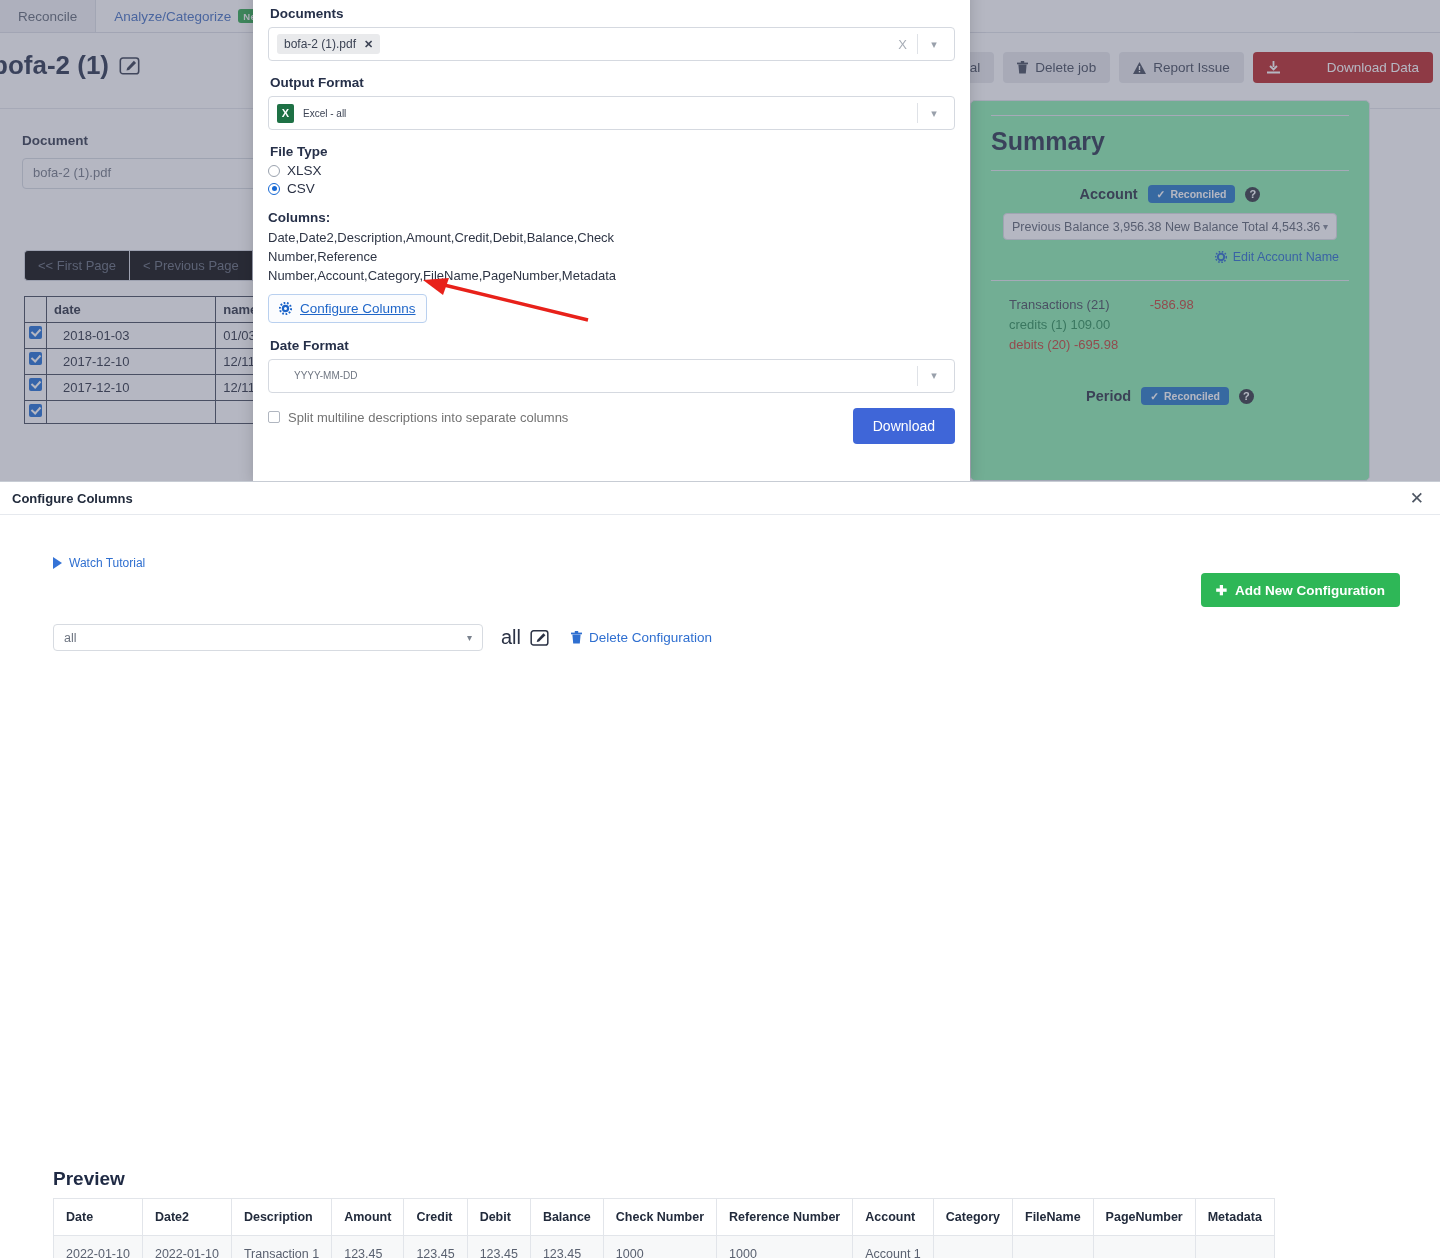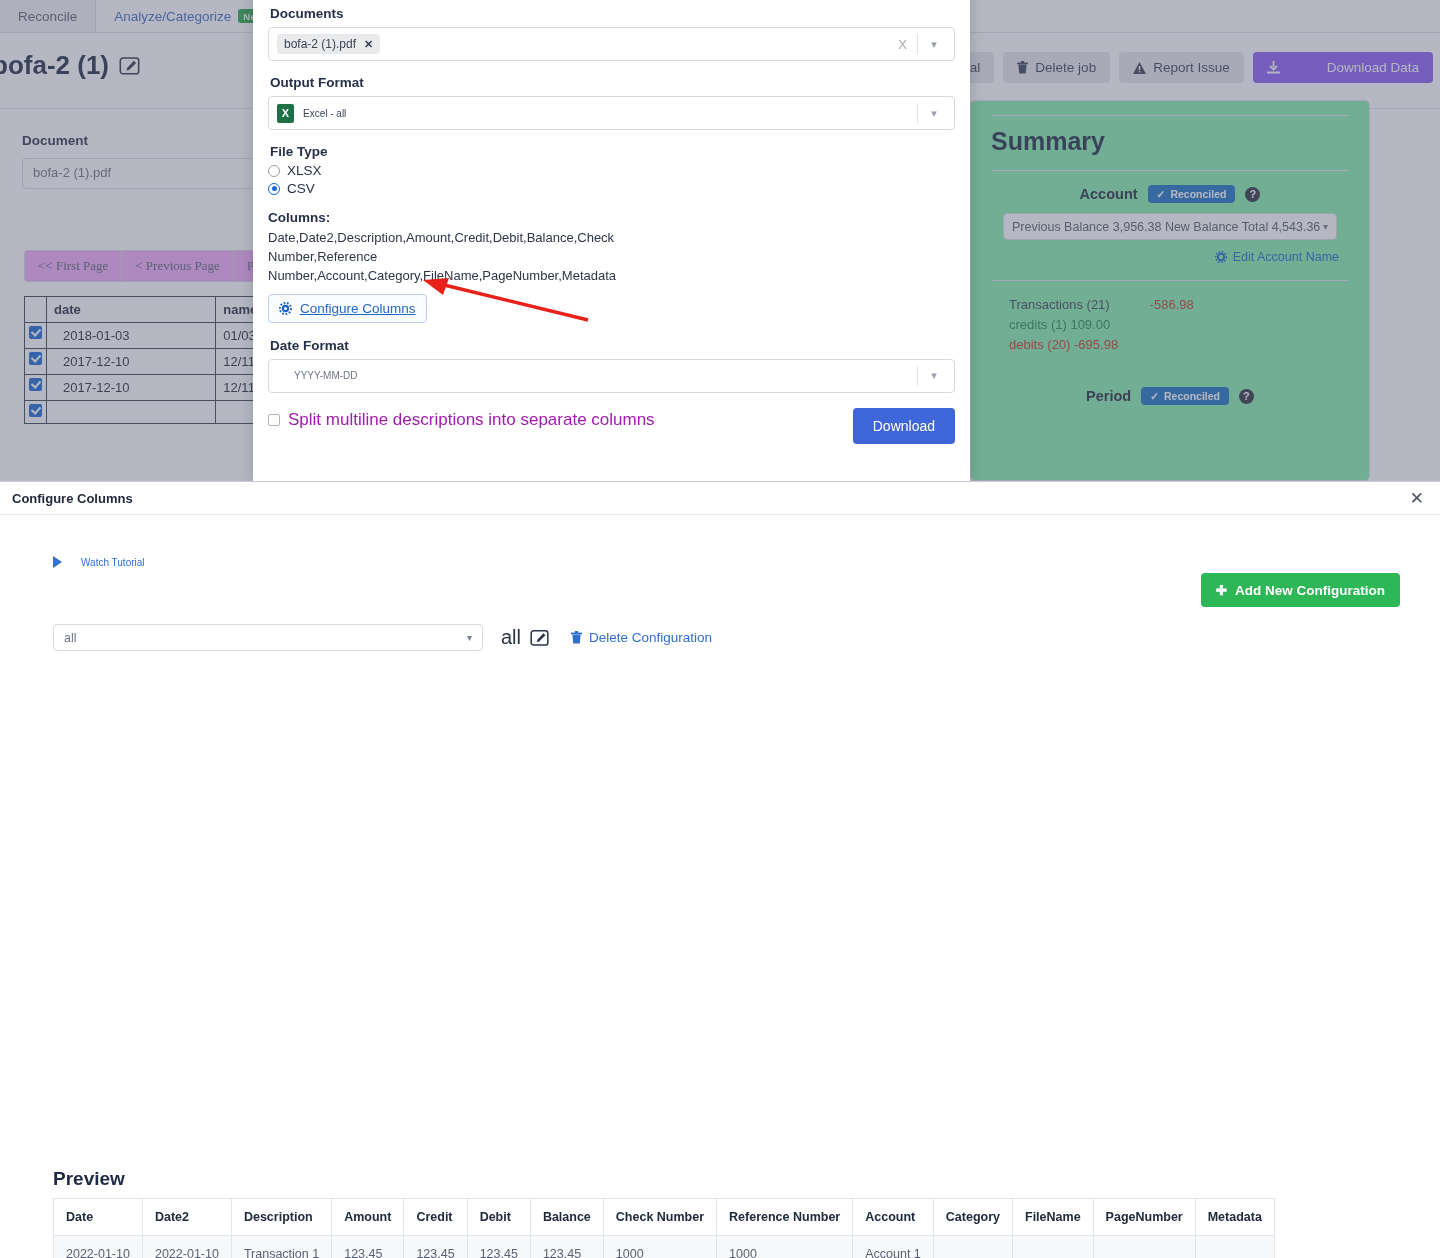--- a/index.html
+++ b/index.html
@@ -55,22 +55,22 @@
     position: absolute; left: 22px; top: 133px; font-size: 13.5px; font-weight: bold; color:#2b3245;
   }
   .doc-input {
     position: absolute; left: 22px; top: 158px; width: 300px; height: 31px;
     border: 1px solid #d6dae1; border-radius: 4px; background:#fff;
     font-size: 13px; color:#6d7480; padding: 6px 10px;
   }
 
   .pagebtns { position: absolute; left: 24px; top: 250px; display: flex; }
   .pbtn {
-    border: 1px solid #d4d8de; background: #f0abfc; color:#5d6573;
-    font-size: 13px; padding: 7px 13px; border-right: none; font-family: Liberation Serif, serif;
+    border: 1px solid #d4d8de; background: #000000; color:#5d6573;
+    font-size: 13px; padding: 7px 13px; border-right: none;
   }
   .pbtn:first-child { border-radius: 4px 0 0 4px; }
 
   .mini-table {
     position: absolute; left: 24px; top: 296px; border-collapse: collapse; width: 420px;
     font-size: 13px; color:#23293a; background:#fff;
   }
   .mini-table th, .mini-table td { border: 1px solid #3b4252; padding: 5px 7px; text-align:left; }
   .mini-table th { font-weight: bold; }
   .mini-table td.ck { width: 22px; text-align:center; vertical-align: top; padding: 3px; }
@@ -85,21 +85,21 @@
   }
 
   
   .rp-hr { position:absolute; left:986px; top:32px; width:368px; height:1px; background:#e0e3e9; }
   .actionbar { position: absolute; right: 7px; top: 52px; display: flex; gap: 9px; }
   .abtn {
     display:flex; align-items:center; gap:7px;
     background:#e7e8ec; color:#3b4253; border:none; border-radius:4px;
     font-size: 13.5px; padding: 8px 14px;
   }
-  .abtn.primary { background:#8b5cf6; color:#fff;gap:47px; }
+  .abtn.primary { background:#b91c1c; color:#fff;gap:47px; }
   .panel {
     position:absolute; left:970px; top:100px; width:400px; height:381px;
     border:1px solid #e0e3e9; border-radius:5px; background:#86efac;
   }
   .panel-inner { padding: 14px 20px 0 20px; }
   .summary-title { font-size: 25px; font-weight:600; color:#1f2a44; padding: 11px 0 14px 0;}
   .panel-divider { height:1px; background:#e4e7ed; }
   .acct-row { display:flex; align-items:center; justify-content:center; gap:10px; padding: 14px 0 8px 0; }
   .acct-label { font-size: 14.5px; font-weight:bold; color:#222b3c; }
   .pill {
@@ -169,21 +169,21 @@
 
   .cols-head { font-size:13.5px; font-weight:bold; color:#263049; margin-top: 14px; }
   .cols-text { font-size:13px; color:#2e3545; line-height: 1.45; margin-top: 4px; width: 450px; }
   .cfg-btn {
     display:inline-flex; align-items:center; gap:8px;
     border:1px solid #b9d0ef; background:#fbfcfe; border-radius:4px;
     padding: 6px 10px; margin-top: 8px;
   }
   .cfg-btn span.lbl { color:#1f66c9; font-size:13.5px; text-decoration: underline; }
 
-  .chk-row { display:flex; align-items:center; gap:8px; font-size:17px; color:#a21caf; }
+  .chk-row { display:flex; align-items:center; gap:8px; font-size:13px; color:#737373; }
   .chk { width:12px;height:12px;border:1px solid #b0b6c0;border-radius:2px;background:#fff; }
 
   .dl-btn {
     position:absolute; right: 15px; bottom: 37px;
     background:#3f66d8; color:#fff; border:none; border-radius:4px;
     font-size:14px; padding: 10px 20px;
   }
 
   
   .arrow-svg { position:absolute; left: 405px; top: 272px; z-index: 60; }
@@ -194,22 +194,22 @@
     background:#fff; border-top:1px solid #c7ccd4; z-index: 70;
   }
   .cc-head {
     height: 33px; border-bottom:1px solid #e6e9ee;
     display:flex; align-items:center; padding: 0 16px 0 12px;
   }
   .cc-title { font-size: 13px; font-weight:bold; color:#222b3c; }
   .cc-close { margin-left:auto; color:#4e5663; font-size:17px; line-height:1; }
 
   .watch-tut {
-    position:absolute; left:53px; top:74px; display:flex; align-items:center; gap:19px;
-    color:#2f6fd0; font-size:10px;justify-content:space-between;
+    position:absolute; left:53px; top:74px; display:flex; align-items:center; gap:7px;
+    color:#2f6fd0; font-size:12px;justify-content:space-between;
   }
   .tri { width:0;height:0;border-left:9px solid #3573d6;border-top:6px solid transparent;border-bottom:6px solid transparent; }
 
   .addcfg-btn {
     position:absolute; right:40px; top:91px;
     background:#2eb757; color:#fff; border:none; border-radius:4px;
     font-size:13.5px; font-weight:600; padding: 9px 15px;
     display:flex; align-items:center; gap:8px;
   }
 

